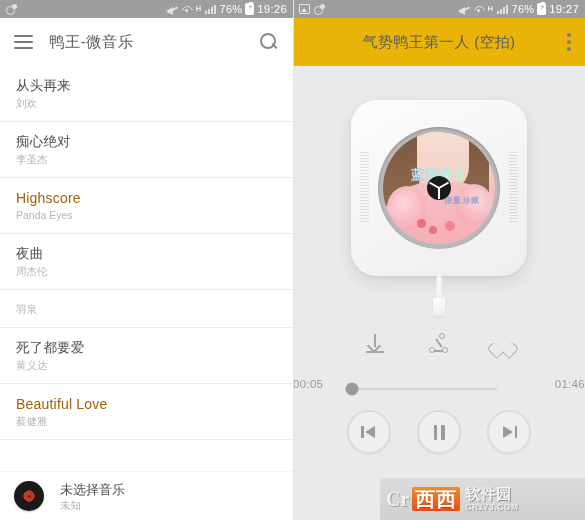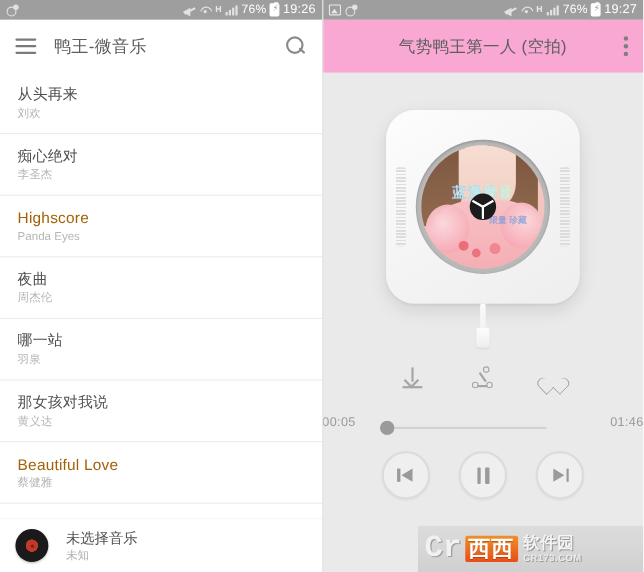--- a/index.html
+++ b/index.html
@@ -88,21 +88,21 @@
   .ico-batt:after{
     content:"\26A1";position:absolute;left:0;top:-2px;width:9px;text-align:center;
     font-size:8px;color:#9e9e9e;line-height:12px;
   }
 
   
   .appbar{
     height:48px; display:flex; align-items:center; padding:0 14px;
     background:#ffffff;
   }
-  .appbar-right{ background:#f9a8d4; justify-content:center; position:relative; }
+  .appbar-right{ background:#eab308; justify-content:center; position:relative; }
   .hamburger{ width:19px;height:14px;display:flex;flex-direction:column;justify-content:space-between;cursor:pointer; }
   .hamburger span{ display:block;height:2px;background:#7a7a7a;border-radius:1px; }
   .app-title{
     margin-left:16px;font-size:15.5px;color:#5c5c5c;font-weight:500;letter-spacing:.3px;
   }
   .search-icon{ margin-left:auto;width:20px;height:20px;position:relative;cursor:pointer; }
   .search-icon:before{
     content:"";position:absolute;left:1px;top:1px;width:12px;height:12px;
     border:2px solid #8a8a8a;border-radius:50%;
   }
@@ -287,22 +287,22 @@
   .g-pause:after{ right:1px; }
 
   
   .watermark{
     position:absolute;right:0;bottom:0;width:205px;height:42px;
     background:linear-gradient(180deg,#dcdcdc,#cfcfcf);
     display:flex;align-items:center;gap:3px;padding:0 6px;
     opacity:.95;
   }
   .wm-cr{
-    font-size:28px;font-weight:bold;color:#f2f2f2;line-height:26px;
-    text-shadow:1px 1px 0 #9a9a9a;font-family:Liberation Mono, monospace;
+    font-size:20px;font-weight:bold;color:#f2f2f2;line-height:26px;
+    text-shadow:1px 1px 0 #9a9a9a;font-family:Liberation Serif, serif;
   }
   .wm-cn{
     font-size:20px;font-weight:bold;color:#ffffff;line-height:22px;
     background:linear-gradient(180deg,#f08a1e,#e8450c);
     padding:1px 3px;border-radius:2px;letter-spacing:1px;
     text-shadow:0 1px 0 rgba(0,0,0,.25);
   }
   .wm-right{ display:flex;flex-direction:column;justify-content:center;margin-left:2px; }
   .wm-ruan{
     font-size:15px;font-weight:bold;color:#f5f5f5;line-height:16px;
@@ -360,25 +360,24 @@
       </div>
       <div class="song-item en">
         <div class="song-title">Highscore</div>
         <div class="song-artist">Panda Eyes</div>
       </div>
       <div class="song-item">
         <div class="song-title">夜曲</div>
         <div class="song-artist">周杰伦</div>
       </div>
       <div class="song-item">
-        <div class="song-title">哪一站</div>
         <div class="song-artist">羽泉</div>
       </div>
       <div class="song-item">
-        <div class="song-title">那女孩对我说</div>
+        <div class="song-title">死了都要爱</div>
         <div class="song-artist">黄义达</div>
       </div>
       <div class="song-item en">
         <div class="song-title">Beautiful Love</div>
         <div class="song-artist">蔡健雅</div>
       </div>
       <div class="song-item clipped">
         
       </div>
     </div>

